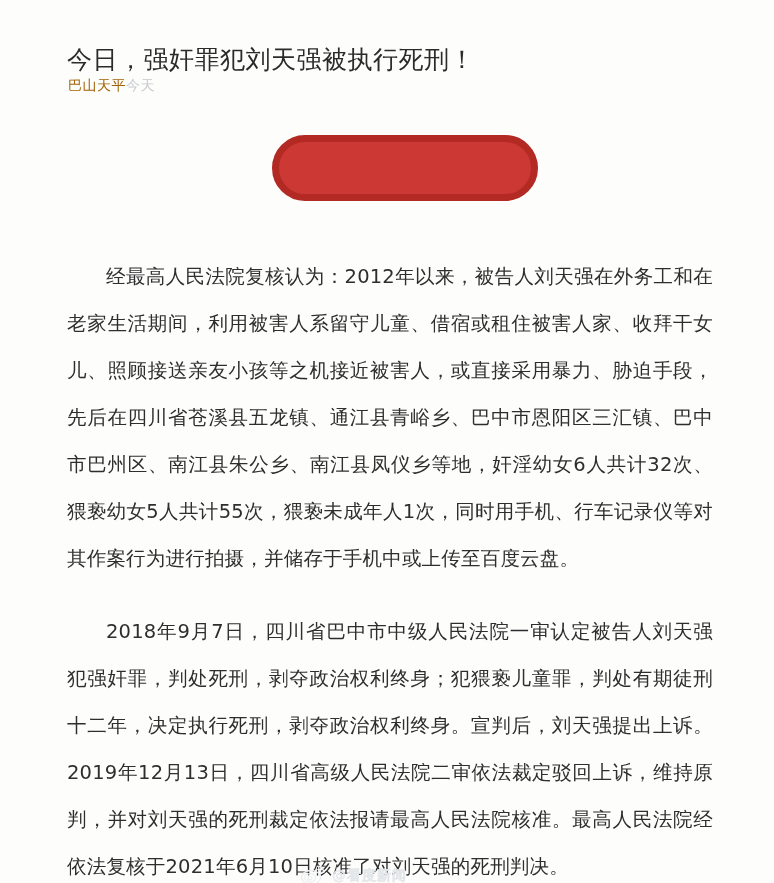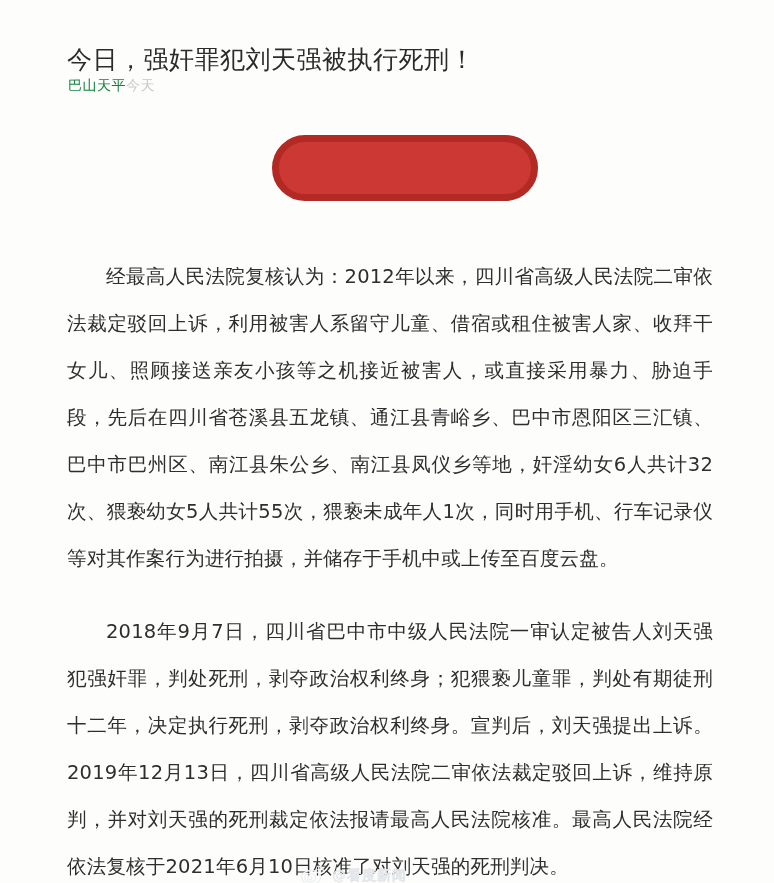--- a/index.html
+++ b/index.html
@@ -40,21 +40,21 @@
   .byline {
     position: absolute;
     left: 68px;
     top: 63px;
     font-size: 14px;
     line-height: 20px;
     letter-spacing: 0.5px;
     white-space: nowrap;
   }
   .byline .source {
-    color: #15803d;
+    color: #a16207;
   }
   .byline .time {
     color: #c6cacd;
   }
 
   .hero-block {
     position: absolute;
     left: 272px;
     top: 123px;
     width: 266px;
@@ -119,21 +119,21 @@
 
   <h1 class="title">今日，强奸罪犯刘天强被执行死刑！</h1>
 
   <div class="byline">
     <span class="source">巴山天平</span><span class="time">今天</span>
   </div>
 
   <div class="hero-block"></div>
 
   <div class="body-text">
-    <p>经最高人民法院复核认为：2012年以来，四川省高级人民法院二审依法裁定驳回上诉，利用被害人系留守儿童、借宿或租住被害人家、收拜干女儿、照顾接送亲友小孩等之机接近被害人，或直接采用暴力、胁迫手段，先后在四川省苍溪县五龙镇、通江县青峪乡、巴中市恩阳区三汇镇、巴中市巴州区、南江县朱公乡、南江县凤仪乡等地，奸淫幼女6人共计32次、猥亵幼女5人共计55次，猥亵未成年人1次，同时用手机、行车记录仪等对其作案行为进行拍摄，并储存于手机中或上传至百度云盘。</p>
+    <p>经最高人民法院复核认为：2012年以来，被告人刘天强在外务工和在老家生活期间，利用被害人系留守儿童、借宿或租住被害人家、收拜干女儿、照顾接送亲友小孩等之机接近被害人，或直接采用暴力、胁迫手段，先后在四川省苍溪县五龙镇、通江县青峪乡、巴中市恩阳区三汇镇、巴中市巴州区、南江县朱公乡、南江县凤仪乡等地，奸淫幼女6人共计32次、猥亵幼女5人共计55次，猥亵未成年人1次，同时用手机、行车记录仪等对其作案行为进行拍摄，并储存于手机中或上传至百度云盘。</p>
     <p>2018年9月7日，四川省巴中市中级人民法院一审认定被告人刘天强犯强奸罪，判处死刑，剥夺政治权利终身；犯猥亵儿童罪，判处有期徒刑十二年，决定执行死刑，剥夺政治权利终身。宣判后，刘天强提出上诉。2019年12月13日，四川省高级人民法院二审依法裁定驳回上诉，维持原判，并对刘天强的死刑裁定依法报请最高人民法院核准。最高人民法院经依法复核于2021年6月10日核准了对刘天强的死刑判决。</p>
 
   </div>
 
   <div class="watermark">
     <span class="wm-logo">
       <svg viewBox="0 0 26 22" width="26" height="22" aria-hidden="true">
         <ellipse cx="11" cy="13.5" rx="9.5" ry="7" fill="none" stroke="#edeff1" stroke-width="1.4"></ellipse>
         <ellipse cx="10.2" cy="13.8" rx="5.6" ry="4.1" fill="none" stroke="#edeff1" stroke-width="1.3"></ellipse>
         <ellipse cx="9.6" cy="14.2" rx="2.2" ry="1.7" fill="none" stroke="#edeff1" stroke-width="1.2"></ellipse>

